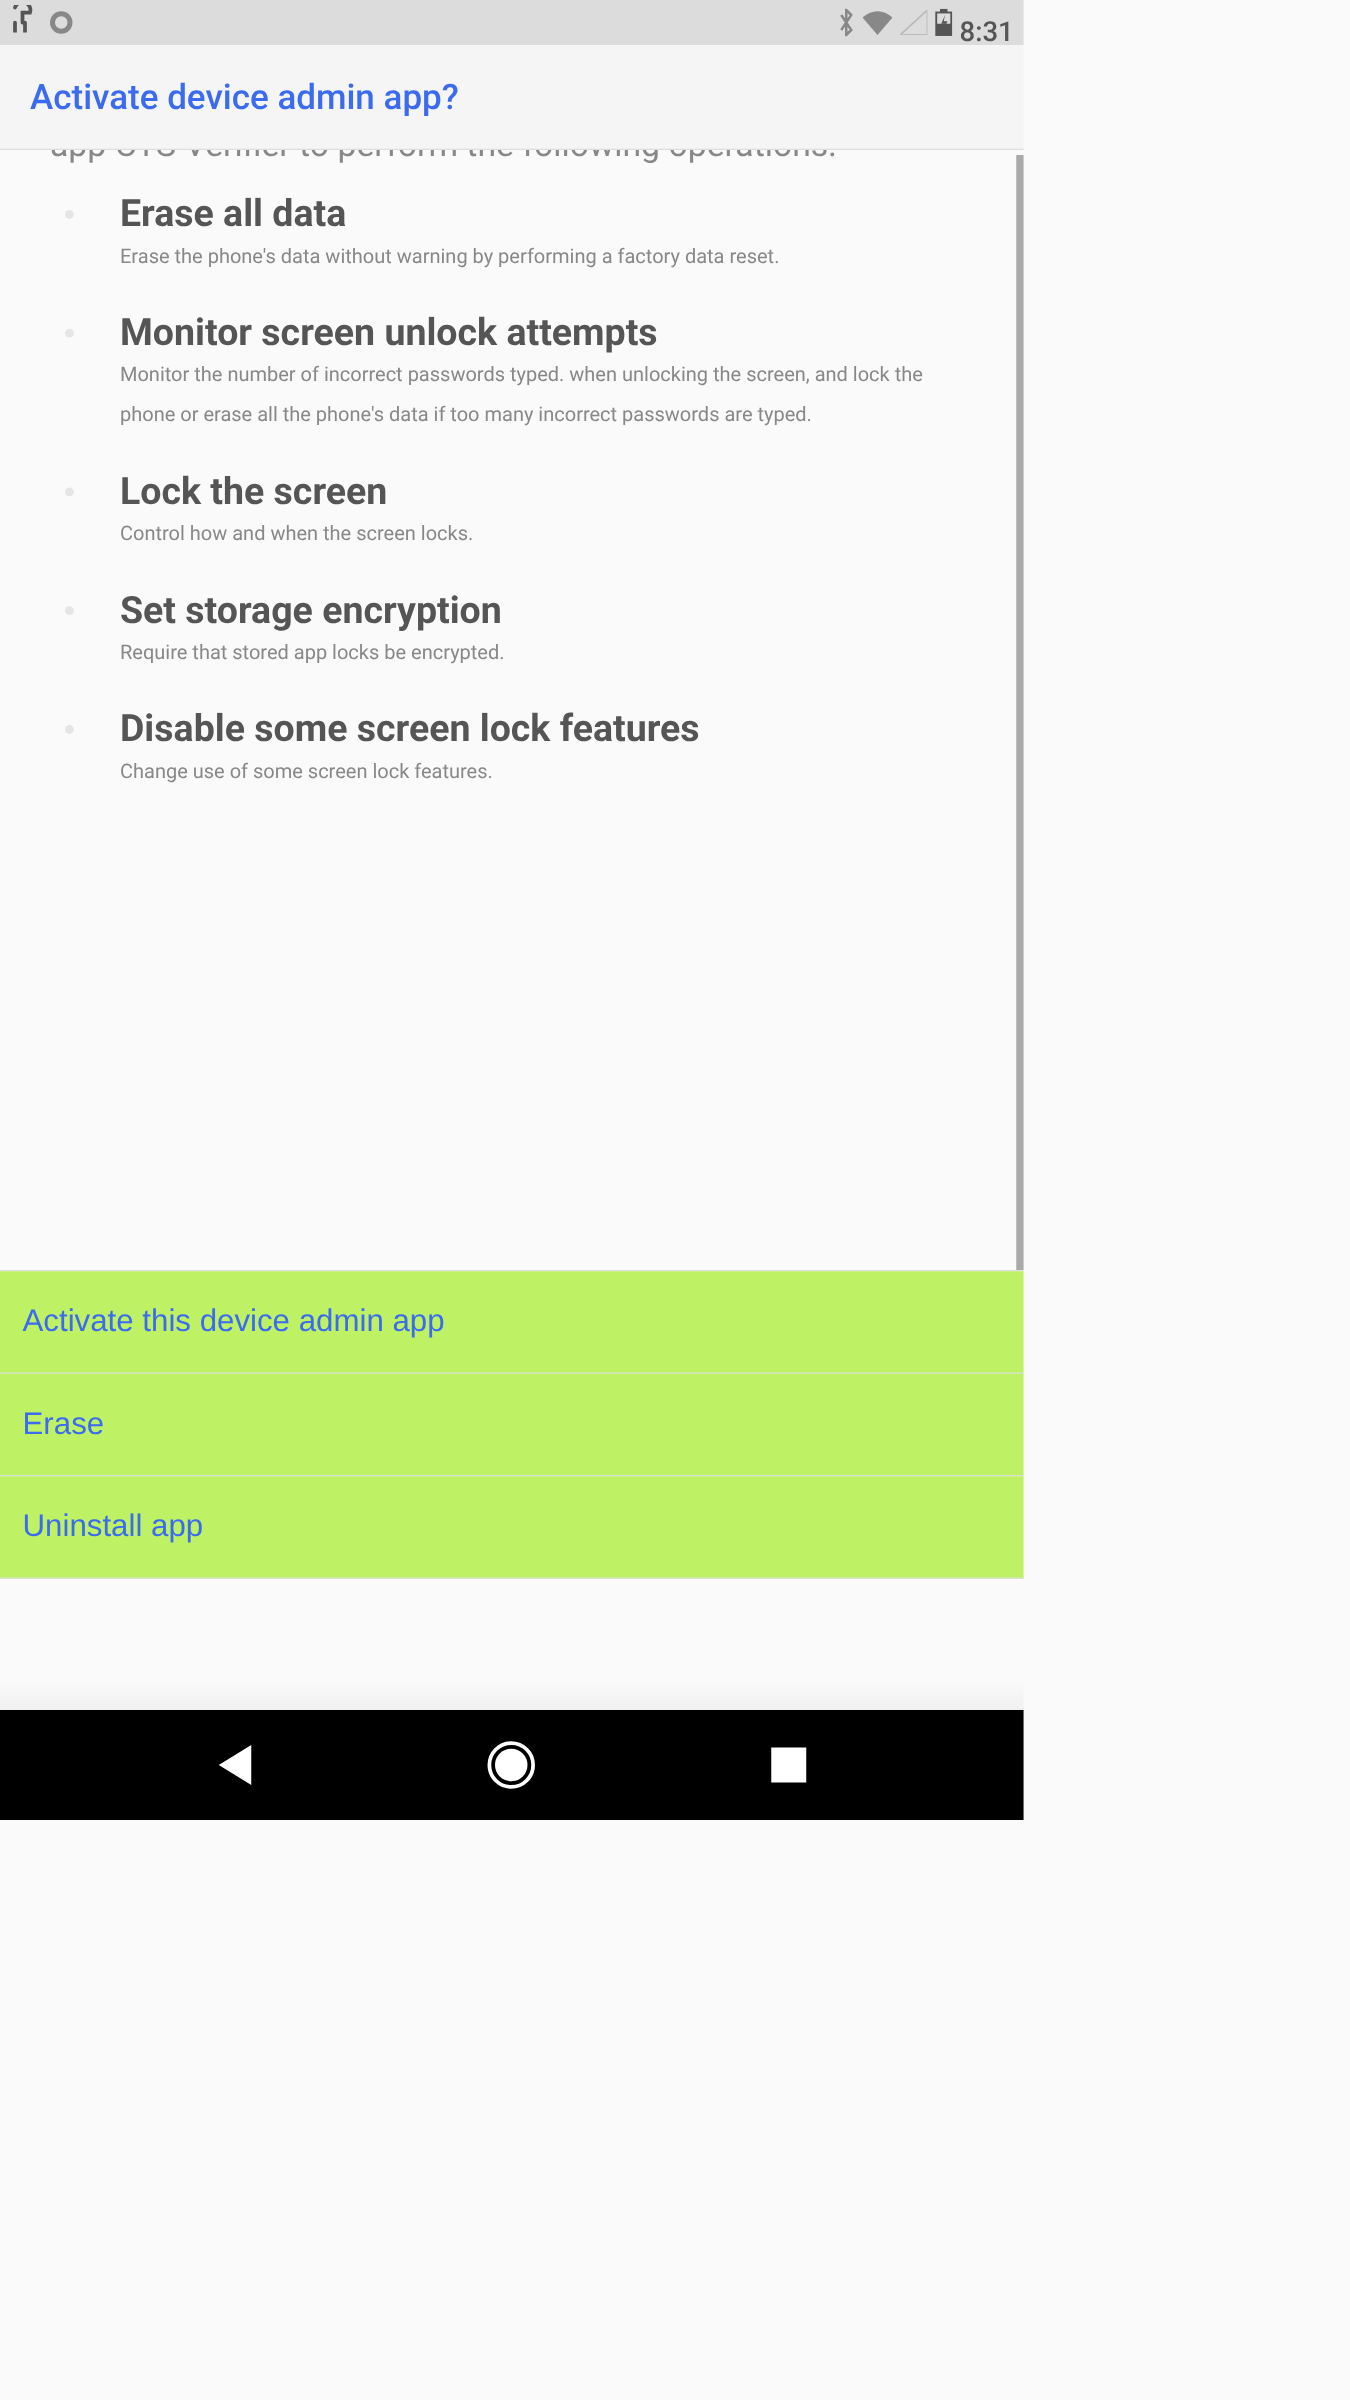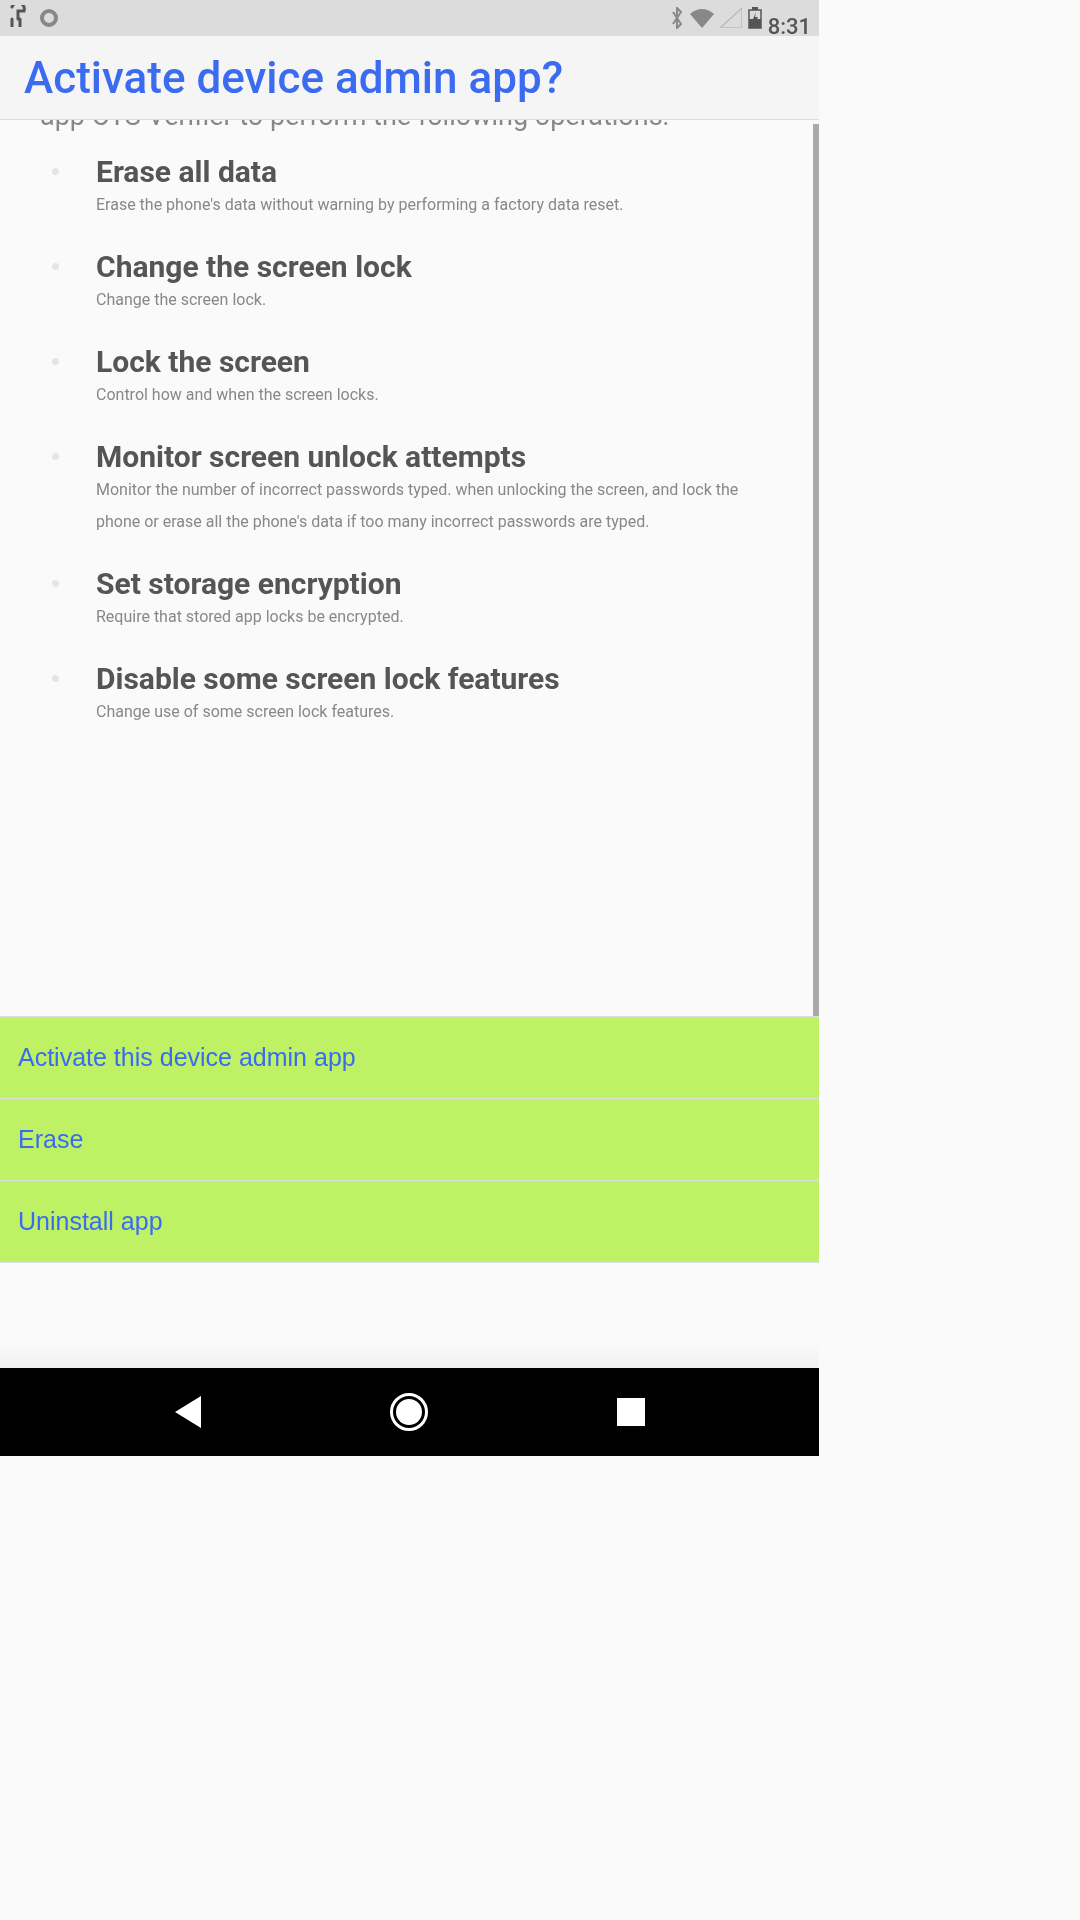--- a/index.html
+++ b/index.html
@@ -52,21 +52,21 @@
     .header {
       height: 84px;
       padding: 0 24px;
       display: flex;
       align-items: center;
       border-bottom: 1px solid #ddd;
       background: #f5f5f5;
     }
     .header-title {
       color: #3b6bf0;
-      font-size: 44px;
+      font-size: 28px;
       font-weight: 500;
     }
     .content {
       height: 896px;
       overflow-y: auto;
       padding: 0 40px 0 40px;
       position: relative;
     }
     .intro-text {
       color: #888;
@@ -223,30 +223,26 @@
 </div>
 
 <div class="content">
   <div class="intro-text">app CTS Verifier to perform the following operations:</div>
   <div class="perm-list">
     <div class="perm-item">
       <div class="perm-title">Erase all data</div>
       <div class="perm-desc">Erase the phone's data without warning by performing a factory data reset.</div>
     </div>
     <div class="perm-item">
-      <div class="perm-title">Change the screen lock</div>
-      <div class="perm-desc">Change the screen lock.</div>
+      <div class="perm-title">Monitor screen unlock attempts</div>
+      <div class="perm-desc">Monitor the number of incorrect passwords typed. when unlocking the screen, and lock the phone or erase all the phone's data if too many incorrect passwords are typed.</div>
     </div>
     <div class="perm-item">
       <div class="perm-title">Lock the screen</div>
       <div class="perm-desc">Control how and when the screen locks.</div>
-    </div>
-    <div class="perm-item">
-      <div class="perm-title">Monitor screen unlock attempts</div>
-      <div class="perm-desc">Monitor the number of incorrect passwords typed. when unlocking the screen, and lock the phone or erase all the phone's data if too many incorrect passwords are typed.</div>
     </div>
     <div class="perm-item">
       <div class="perm-title">Set storage encryption</div>
       <div class="perm-desc">Require that stored app locks be encrypted.</div>
     </div>
     <div class="perm-item">
       <div class="perm-title">Disable some screen lock features</div>
       <div class="perm-desc">Change use of some screen lock features.</div>
     </div>
   </div>

